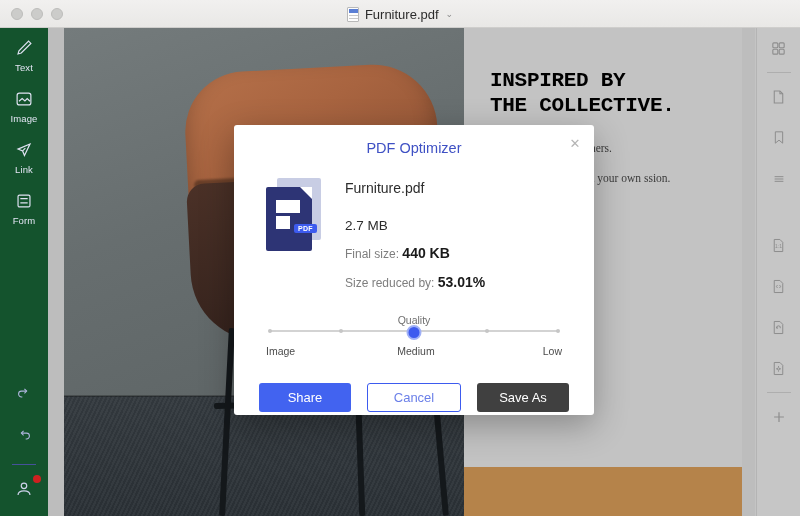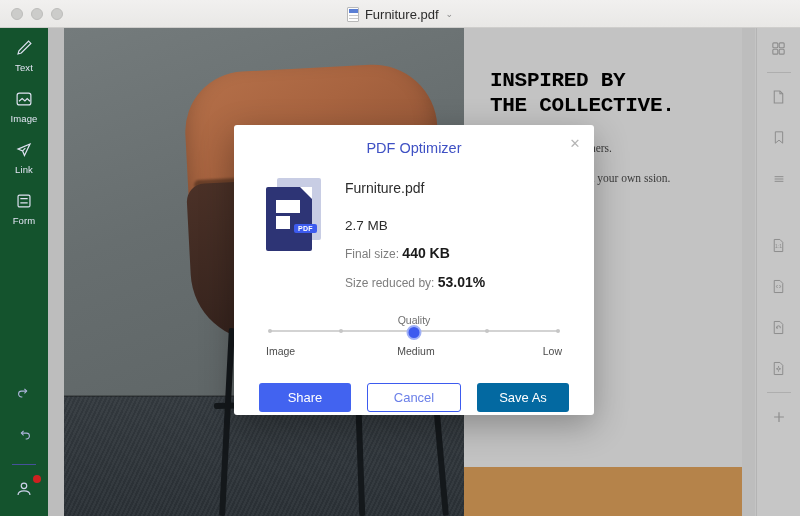--- a/index.html
+++ b/index.html
@@ -272,21 +272,21 @@
   .btn-row {
     display: flex; gap: 16px; padding: 26px 25px 0;
   }
   .btn {
     flex: 1; height: 29px; border-radius: 3px;
     display: flex; align-items: center; justify-content: center;
     font-size: 13px; cursor: pointer; user-select: none;
   }
   .btn.cancel { background: #fff; border: 1px solid #3d5bef; color: #6a7fe8; }
   .btn.share { background: #4263f0; color: #fff; }
-  .btn.saveas { background: #0369a1; color: #fff; }
+  .btn.saveas { background: #404040; color: #fff; }
 </style>
 </head>
 <body>
 
 <div id="app">
 
   <div class="titlebar">
     <div class="lights">
       <div class="light"></div>
       <div class="light"></div>

